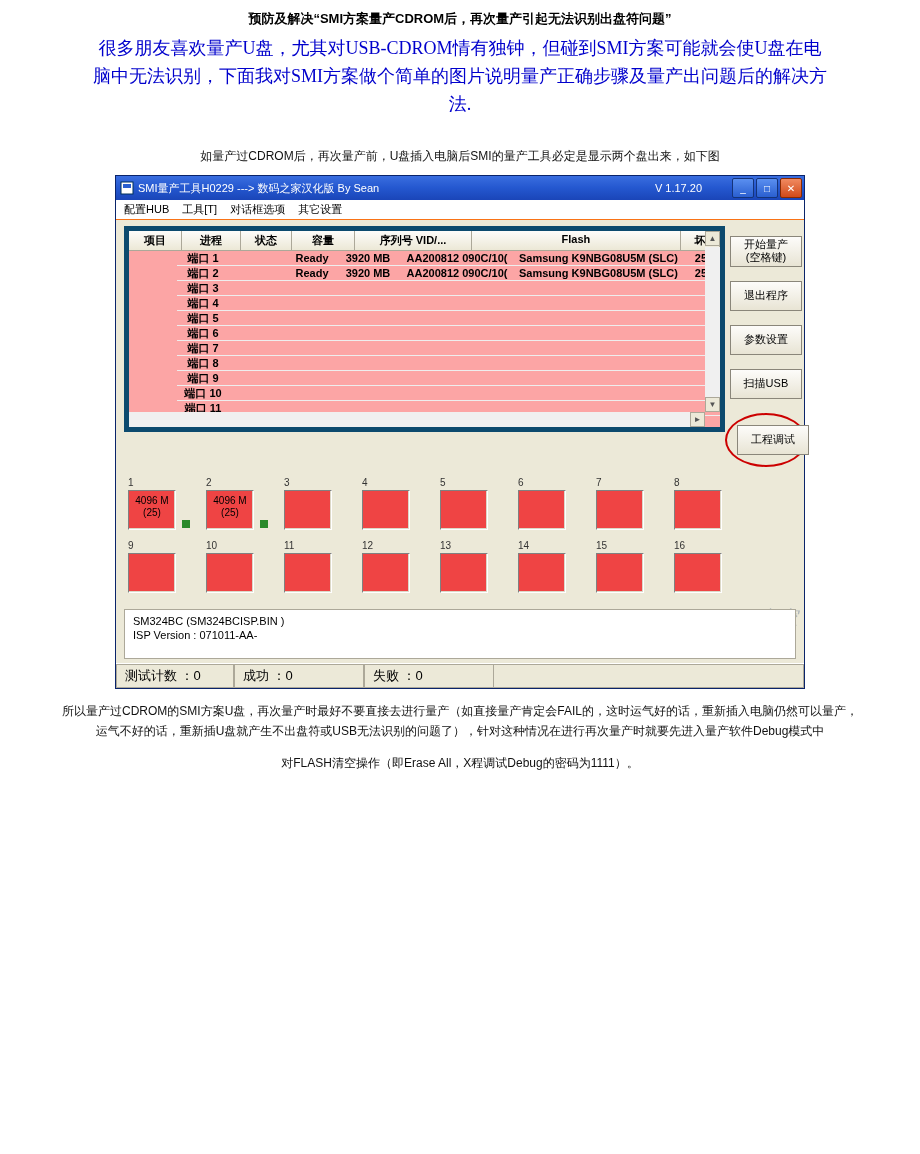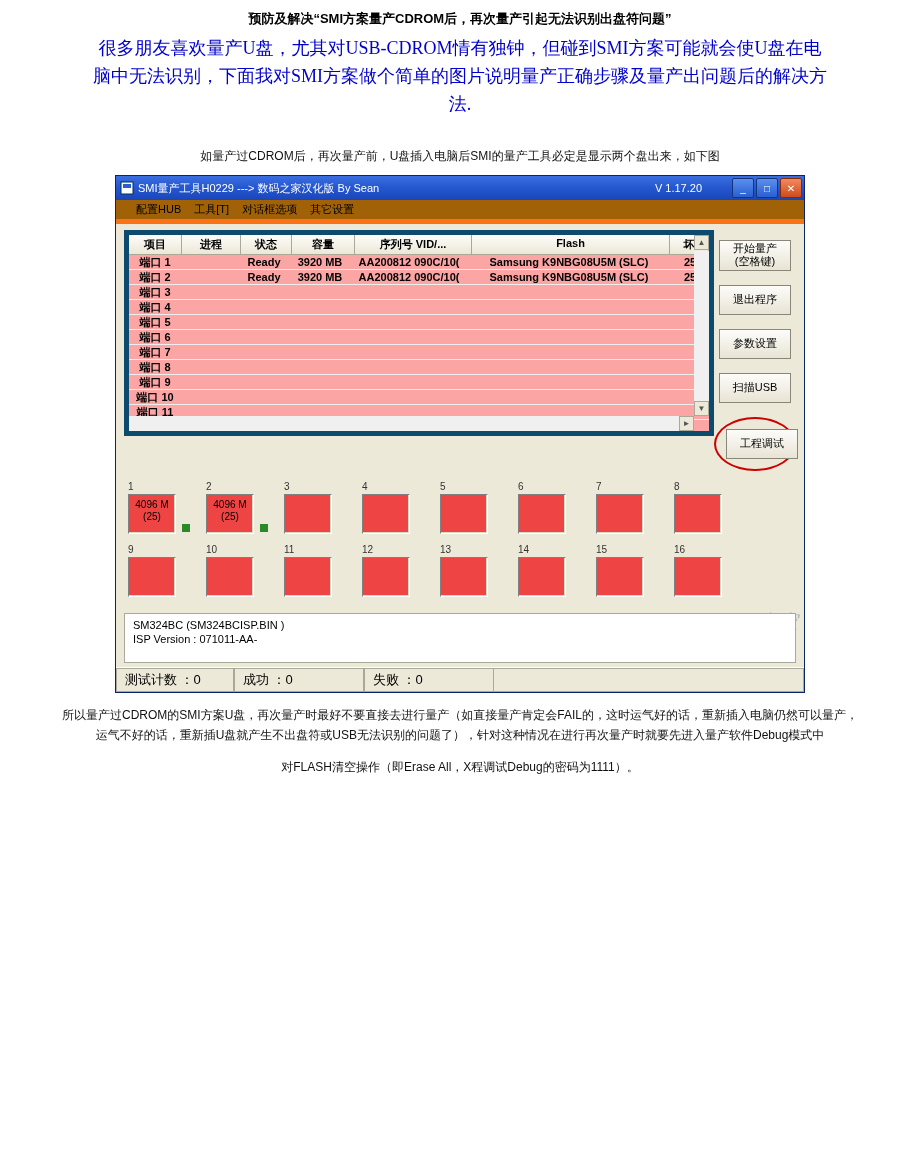--- a/index.html
+++ b/index.html
@@ -75,23 +75,23 @@
   .winbtn {
     width: 20px; height: 18px;
     border-radius: 2px;
     display: flex; align-items: center; justify-content: center;
     color: #fff; font-size: 10px;
   }
   .winbtn.min, .winbtn.max { background: linear-gradient(#5a8ff0,#2a5fd0); border:1px solid #15347a; }
   .winbtn.close { background: linear-gradient(#f08a60,#d24a1a); border:1px solid #8a2a00; }
 
   .menubar {
-    background: #a16207;
-    border-bottom: 5px solid #f97316;
-    padding: 2px 20px;
+    background: #ffffff;
+    border-bottom: 1px solid #f97316;
+    padding: 2px 8px;
     font-size: 11px;
     color: #000;
   }
   .menubar span { margin-right: 10px; }
 
   .client {
     display: flex;
     background: #ece9d8;
     padding: 6px 8px 0 8px;
   }
@@ -123,20 +123,21 @@
   .col-sn   { width: 108px; font-weight:bold; text-align:center;}
   .col-flash{ flex: 1 1 auto; font-weight:bold; text-align:center;}
   .col-bad  { width: 30px; font-weight:bold; text-align:center;}
 
   .tbody { font-size: 11px; }
   .row {
     display: flex;
     border-bottom: 1px solid #eee;
     padding: 0;
     line-height: 14px;
+    margin-left: 48px;
   }
   .td { padding: 0 4px; white-space: nowrap; overflow:hidden; }
   .scrollbar-v {
     position: absolute; right: 0; top: 16px; bottom: 16px; width: 15px;
     background: #f0f0f0;
   }
   .scrollbar-h {
     position:absolute; left:0; right:15px; bottom:0; height:15px;
     background:#f0f0f0;
   }

